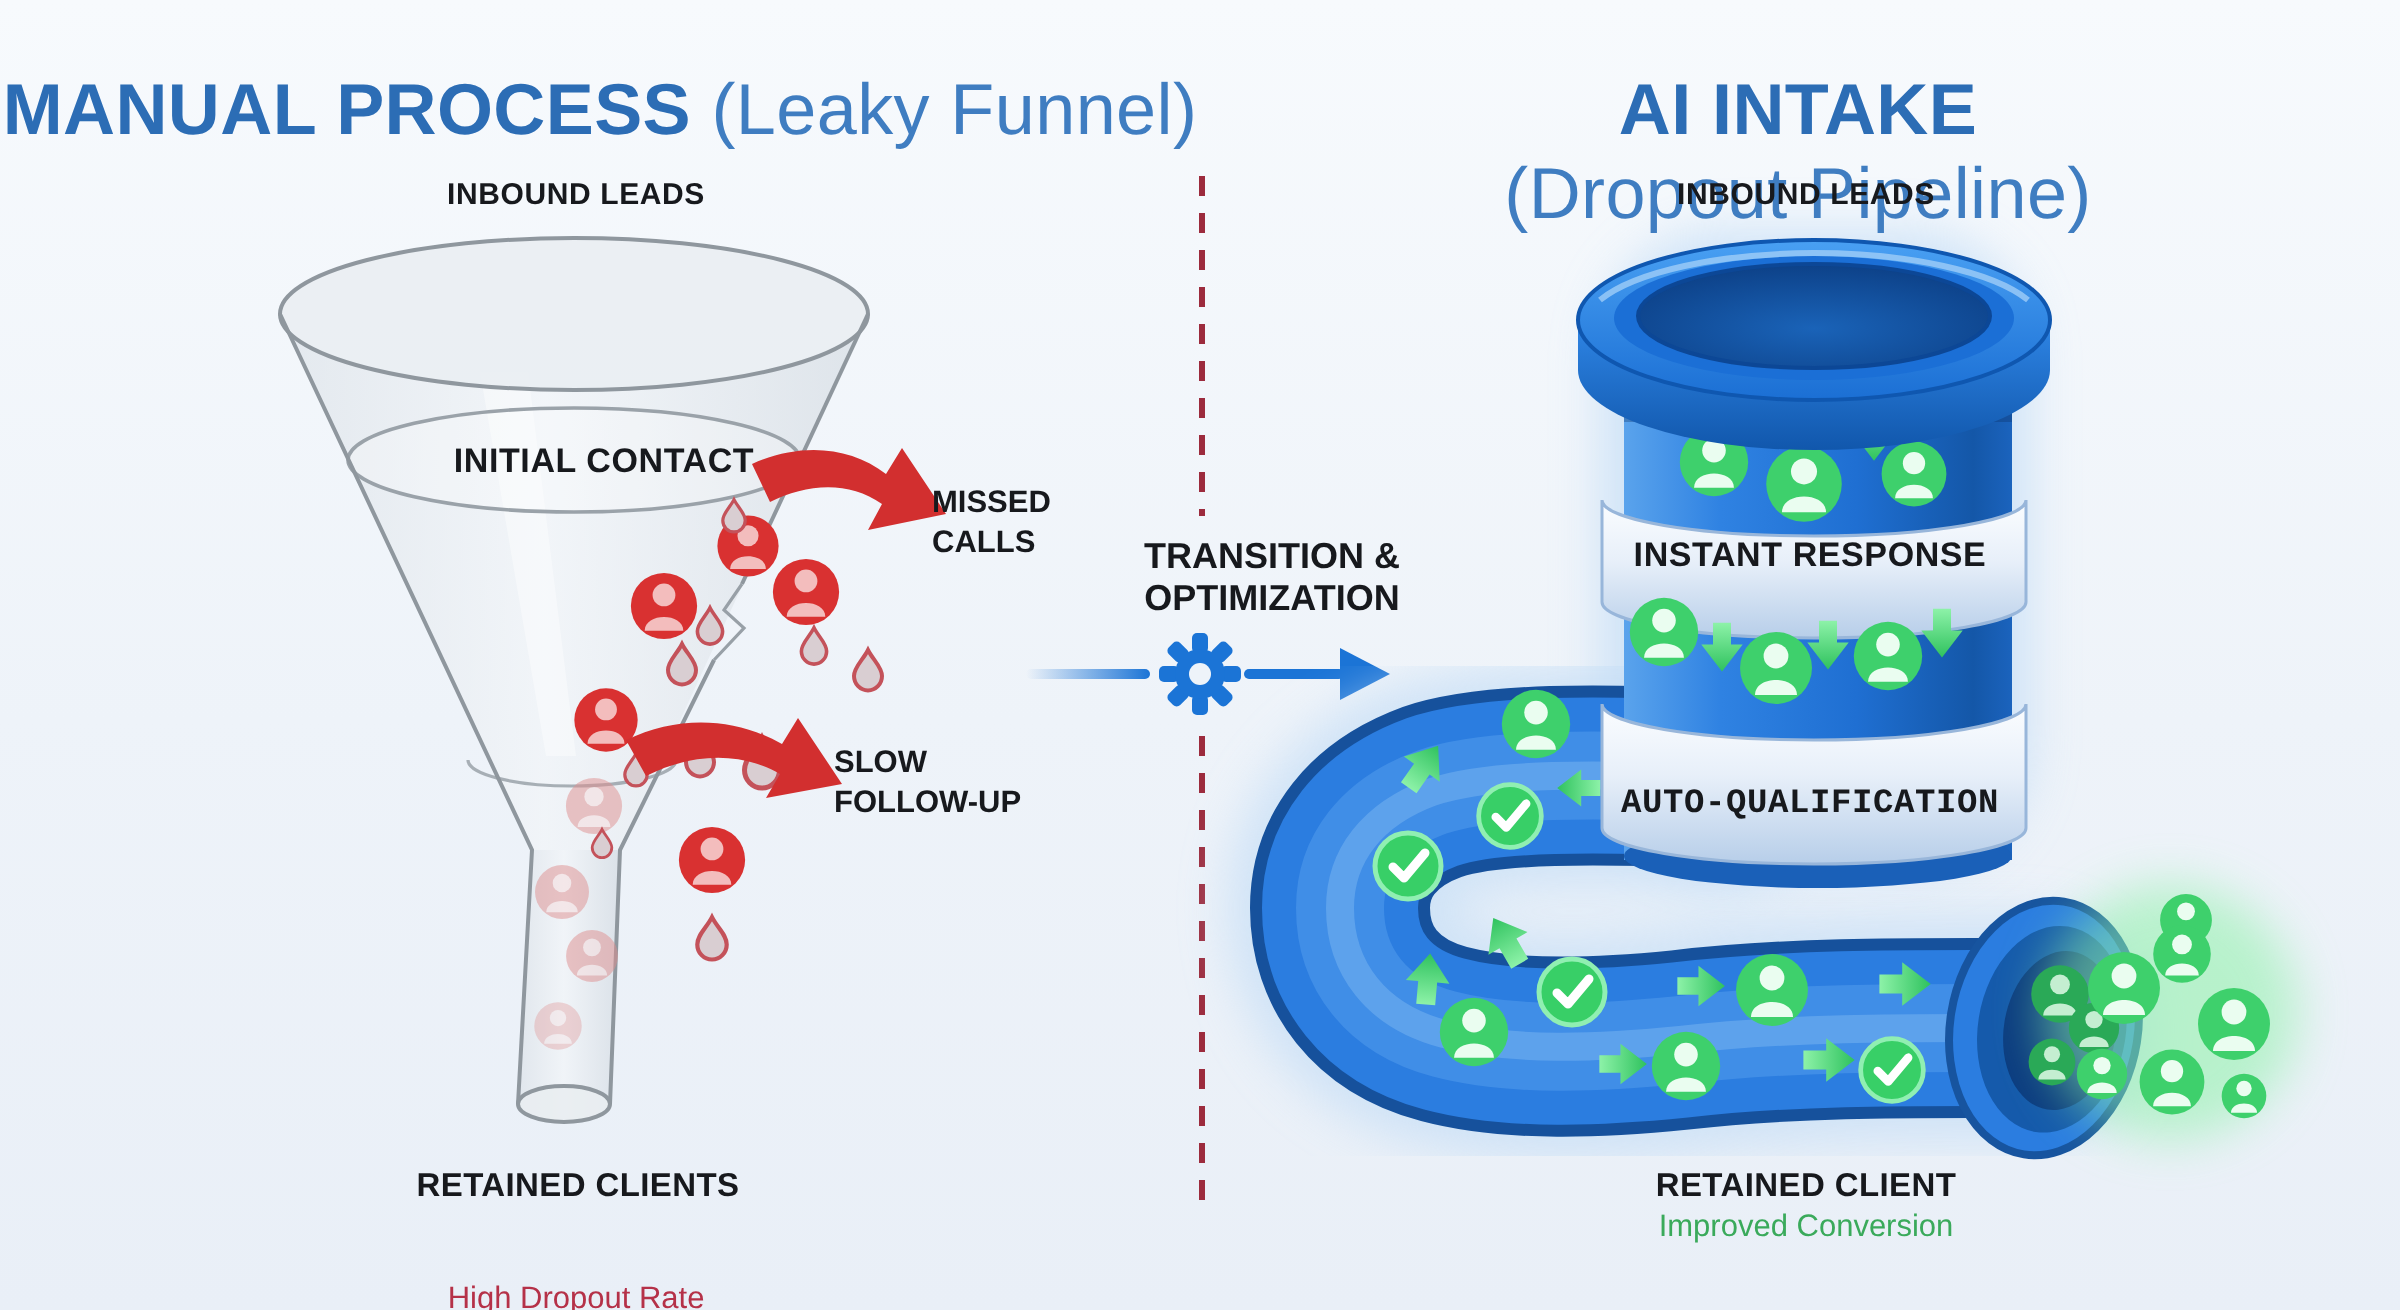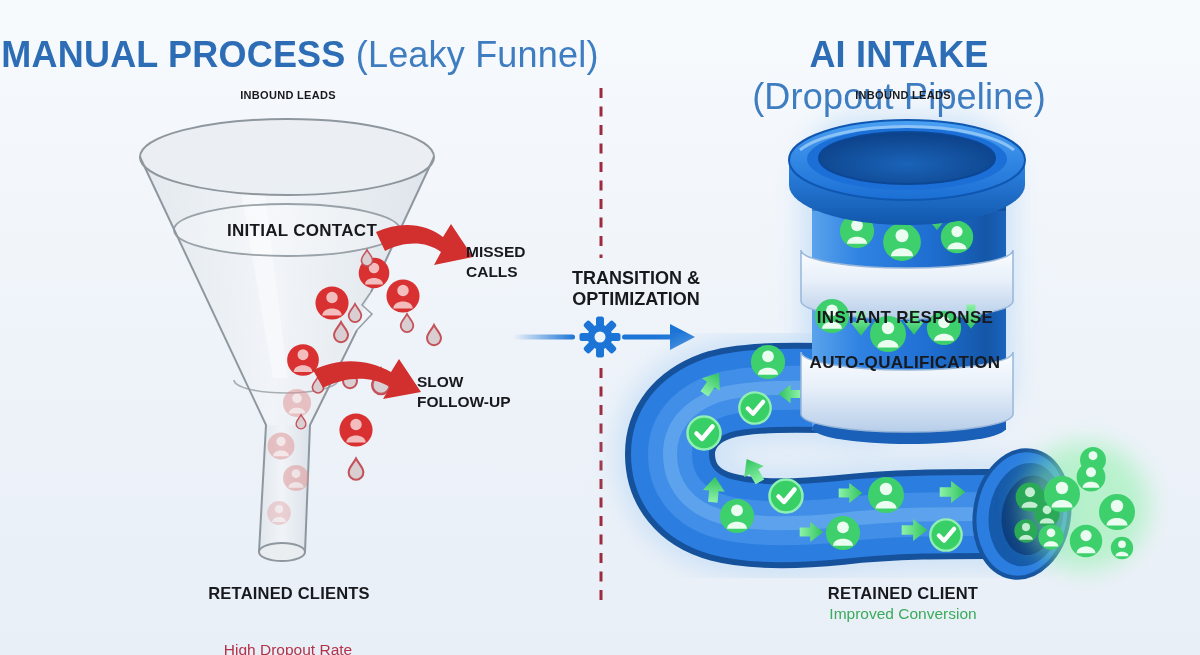--- a/index.html
+++ b/index.html
@@ -7,21 +7,21 @@
     position:relative;width:1200px;height:655px;overflow:hidden;
     background:linear-gradient(180deg,#f7fafd 0%,#eef3f9 55%,#e9eff7 100%);
     font-family:"Liberation Sans","DejaVu Sans",sans-serif;
   }
   .canvas svg{position:absolute;left:0;top:0;}
   .txt{position:absolute;white-space:pre-line;color:var(--text_dark,#17191d);}
   .ctr{transform:translateX(-50%);text-align:center;}
   .title{font-size:36px;letter-spacing:.2px;top:34px;}
   .title .tb{font-weight:700;color:var(--title_blue,#2c6db5);}
   .title .tr{font-weight:400;color:var(--title_blue_light,#3f7dc1);}
-  .lbl-top{top:89px;font-size:11px;font-weight:700;letter-spacing:.3px;}
+  .lbl-top{top:89px;font-size:15px;font-weight:700;letter-spacing:.3px;}
   .lbl-stage{font-size:17px;font-weight:700;letter-spacing:.3px;}
   .lbl-leak{font-size:15.5px;font-weight:700;line-height:20px;}
   .lbl-transition{top:268px;font-size:18px;font-weight:700;line-height:20.5px;margin-left:36px;}
   .lbl-bottom{top:584px;font-size:16.5px;font-weight:700;letter-spacing:.2px;}
   .sub-red{top:605px;font-size:15.5px;font-weight:500;color:var(--crimson_text,#b53148);}
   .sub-green{top:605px;font-size:15.5px;font-weight:500;color:var(--green_text,#3aaa5b);}
 </style>
 </head>
 <body>
 
@@ -278,22 +278,22 @@
   <div class="txt lbl-stage ctr" style="left:302px;top:221px;">INITIAL CONTACT</div>
 
   <div class="txt lbl-leak" style="left:466px;top:242px;">MISSED
 CALLS</div>
   <div class="txt lbl-leak" style="left:417px;top:372px;">SLOW
 FOLLOW-UP</div>
 
   <div class="txt lbl-transition ctr" style="left:600px;">TRANSITION &amp;
 OPTIMIZATION</div>
 
-  <div class="txt lbl-stage ctr" style="left:905px;top:268px;margin-top:40px;">INSTANT RESPONSE</div>
-  <div class="txt lbl-stage ctr" style="left:905px;top:353px;">AUTO-QUALIFICATION</div>
+  <div class="txt lbl-stage ctr" style="left:905px;top:268px;">INSTANT RESPONSE</div>
+  <div class="txt lbl-stage ctr" style="left:905px;top:393px;font-family:Liberation Mono, monospace;">AUTO-QUALIFICATION</div>
 
   <div class="txt lbl-bottom ctr" style="left:289px;">RETAINED CLIENTS</div>
   <div class="txt sub-red ctr" style="left:288px;margin-top:36px;">High Dropout Rate</div>
 
   <div class="txt lbl-bottom ctr" style="left:903px;">RETAINED CLIENT</div>
   <div class="txt sub-green ctr" style="left:903px;">Improved Conversion</div>
 
 </div>
 
 </body></html>

